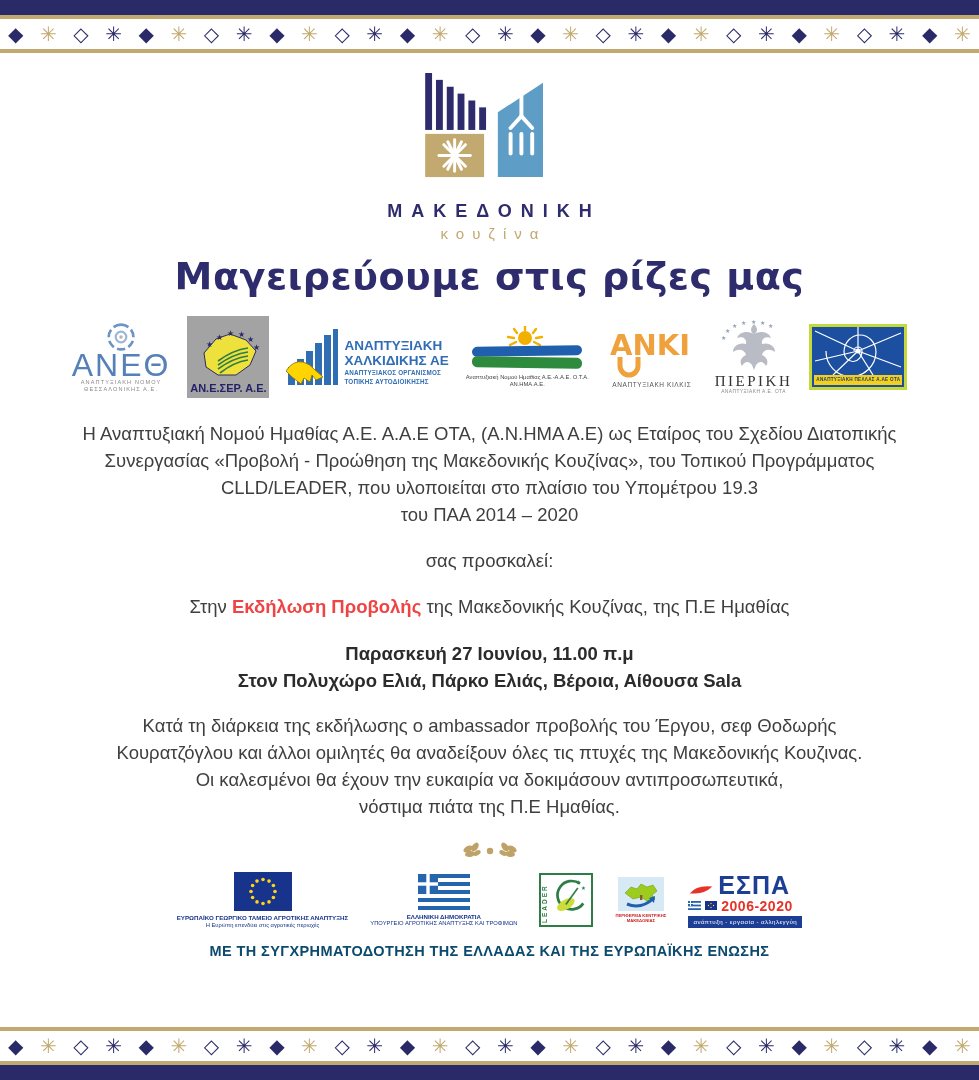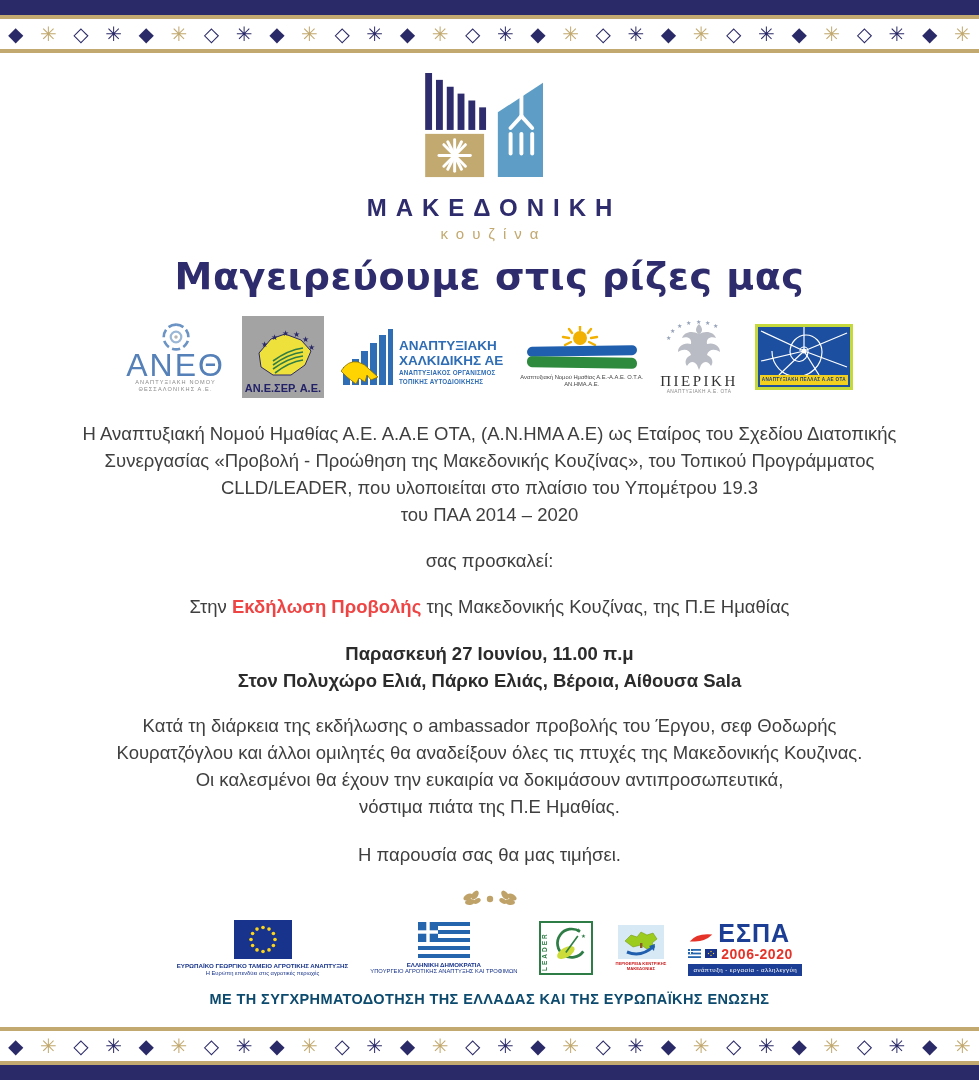--- a/index.html
+++ b/index.html
@@ -11,21 +11,21 @@
   .pattern-row{height:30px;background:#fff;border-top:4px solid #c2a96f;border-bottom:4px solid #c2a96f;
                display:flex;justify-content:space-between;align-items:center;padding:0 8px;
                font-size:20px;line-height:30px;overflow:hidden;white-space:nowrap;}
   .border-bottom{margin-top:auto;}
 
   
   .content{flex:1;display:flex;flex-direction:column;align-items:center;overflow:hidden;}
 
   
   .brand{display:flex;flex-direction:column;align-items:center;margin-top:20px;}
-  .wordmark{font-size:24px;font-weight:600;letter-spacing:9px;padding-left:9px;color:#2e2c6d;margin-top:13px;}
+  .wordmark{font-size:18px;font-weight:600;letter-spacing:9px;padding-left:9px;color:#2e2c6d;margin-top:20px;}
   .wordmark-sub{font-size:15px;letter-spacing:8px;padding-left:8px;color:#c2a96f;margin-top:3px;}
 
   .headline{font-size:38px;font-weight:800;color:#2e2c6d;margin:12px 0 0;letter-spacing:0.5px;
             font-family:"DejaVu Sans","Liberation Sans",sans-serif;}
 
   
   .partners{display:flex;align-items:center;justify-content:center;gap:17px;margin-top:14px;height:90px;}
   .partner{display:flex;flex-direction:column;align-items:center;}
   .aneth .name{font-size:32px;color:#5581b8;letter-spacing:2px;line-height:24px;margin-top:1px;}
   .aneth .cap{font-size:5.6px;color:#8a8a8a;letter-spacing:1.1px;line-height:7px;text-align:center;margin-top:2px;}
@@ -225,20 +225,27 @@
           <circle cx="57" cy="12" r="7" fill="#f2b100"></circle>
           <rect x="4" y="20" rx="5" width="110" height="10" fill="#1f5fae" transform="rotate(-1 59 25)"></rect>
           <rect x="4" y="31" rx="5" width="110" height="11" fill="#2e8b3d" transform="rotate(1 59 36)"></rect>
         </svg>
         <div class="cap">
           <div>Αναπτυξιακή Νομού Ημαθίας Α.Ε.-Α.Α.Ε. Ο.Τ.Α.</div>
           <div>ΑΝ.ΗΜΑ.Α.Ε.</div>
         </div>
       </div>
 
+      <div class="partner anki">
+        <svg width="92" height="52" viewBox="0 0 92 52">
+          <text x="4" y="28" font-size="29" font-weight="bold" fill="#efa13d" font-family="DejaVu Sans">ΑΝΚΙ</text>
+          <path d="M14,30 v9 a9,9 0 0 0 18,0 v-9" fill="none" stroke="#efa13d" stroke-width="5"></path>
+        </svg>
+        <div class="cap">ΑΝΑΠΤΥΞΙΑΚΗ ΚΙΛΚΙΣ</div>
+      </div>
 
       <div class="partner pieriki">
         <svg width="72" height="52" viewBox="0 0 70 52">
           <g fill="#94a2b8" font-size="6" font-family="DejaVu Sans">
             <text x="2" y="20">★</text>
               <text x="6" y="13">★</text>
               <text x="13" y="8">★</text>
             <text x="22" y="5">★</text>
               <text x="32" y="4">★</text>
               <text x="41" y="5">★</text>
@@ -289,21 +296,20 @@
       <div class="bodyline bold-line">Στον Πολυχώρο Ελιά, Πάρκο Ελιάς, Βέροια, Αίθουσα Sala</div>
     </div>
 
     <div class="para">
       <div class="bodyline">Κατά τη διάρκεια της εκδήλωσης ο ambassador προβολής του Έργου, σεφ Θοδωρής</div>
       <div class="bodyline">Κουρατζόγλου και άλλοι ομιλητές θα αναδείξουν όλες τις πτυχές της Μακεδονικής Κουζινας.</div>
       <div class="bodyline">Οι καλεσμένοι θα έχουν την ευκαιρία να δοκιμάσουν αντιπροσωπευτικά,</div>
       <div class="bodyline">νόστιμα πιάτα της Π.Ε Ημαθίας.</div>
     </div>
 
-    <div class="bodyline closing">Η παρουσία σας θα μας τιμήσει.</div>
 
     <svg class="ornament" width="96" height="22" viewBox="0 0 96 22">
       <g fill="#bfa268">
         <ellipse cx="26" cy="9" rx="5" ry="3" transform="rotate(-30 26 9)"></ellipse>
         <ellipse cx="33" cy="7" rx="5" ry="3" transform="rotate(-55 33 7)"></ellipse>
         <ellipse cx="28" cy="14" rx="5" ry="3" transform="rotate(-8 28 14)"></ellipse>
         <ellipse cx="35" cy="13" rx="4" ry="2.4" transform="rotate(-30 35 13)"></ellipse>
         <circle cx="48" cy="11" r="3.2"></circle>
         <ellipse cx="70" cy="9" rx="5" ry="3" transform="rotate(30 70 9)"></ellipse>
         <ellipse cx="63" cy="7" rx="5" ry="3" transform="rotate(55 63 7)"></ellipse>

